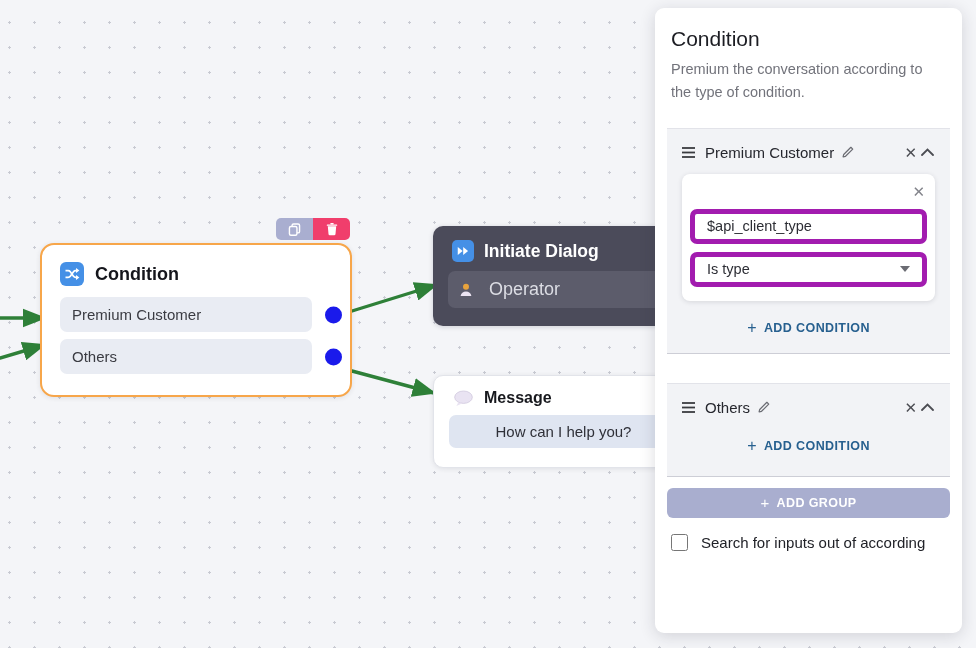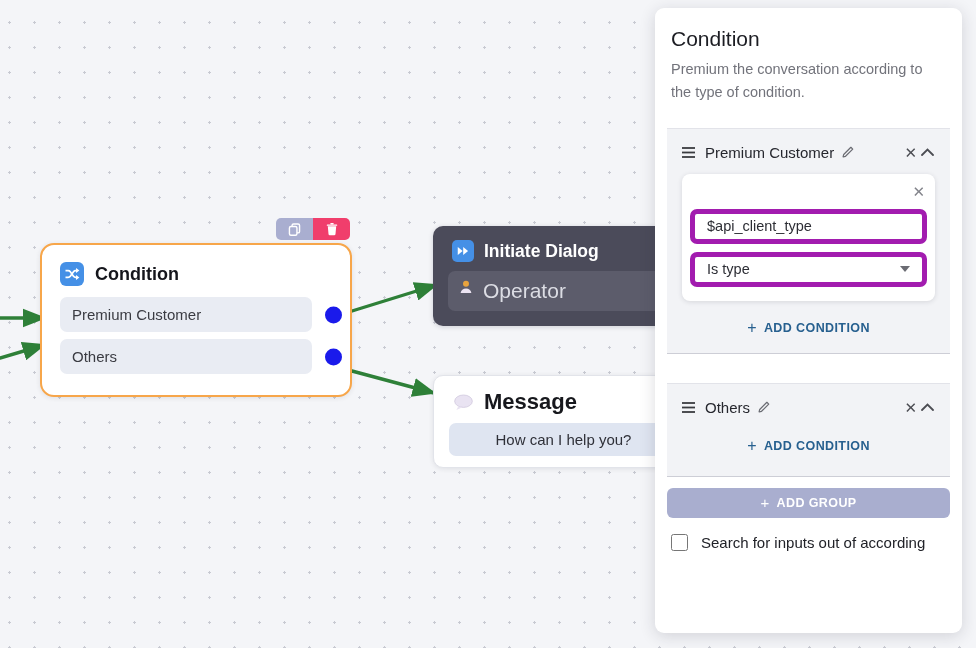--- a/index.html
+++ b/index.html
@@ -52,32 +52,32 @@
     position: absolute; left: 433px; top: 183px; width: 260px; height: 100px;
     background: #4b4b5a; border-radius: 10px; z-index: 2;
     box-shadow: 0 1px 5px rgba(40,40,60,.18);
     margin-top: 43px;
   }
   .dialog-node .node-header { padding: 14px 16px 9px 19px; gap: 10px; }
   .dialog-node .node-icon { width: 22px; height: 22px; border-radius: 5px; }
   .dialog-node .node-title { color: #fff; font-size: 17.5px; }
   .dark-row {
     margin: 0 14px 12px 15px; background: #5c5c6b; border-radius: 7px;
-    padding: 8px 10px; color: #dcdde4; font-size: 21px;
-    display: flex; align-items: flex-start; gap: 9px;
+    padding: 8px 10px; color: #dcdde4; font-size: 18px;
+    display: flex; align-items: center; gap: 15px;
   }
 
   
   .msg-node {
     position: absolute; left: 433px; top: 375px; width: 260px; height: 93px;
     background: #fff; border: 1px solid #e2e4ea; border-radius: 10px; z-index: 2;
     box-shadow: 0 1px 5px rgba(40,40,60,.10);
   }
   .msg-node .node-header { padding: 13px 16px 8px 19px; gap: 10px; }
-  .msg-node .node-title { font-size: 22px; color: #17181d; }
+  .msg-node .node-title { font-size: 16px; color: #17181d; }
   .msg-row {
     margin: 0 14px 12px 15px; background: #dfe5f1; border-radius: 7px;
     padding: 8px 11px; color: #2f3038; font-size: 15px; text-align: center;
   }
 
   
   .panel {
     position: absolute; left: 655px; top: 8px; width: 307px; height: 625px;
     background: #fff; border-radius: 9px; z-index: 5;
     box-shadow: 0 3px 16px rgba(30,30,50,.16);

